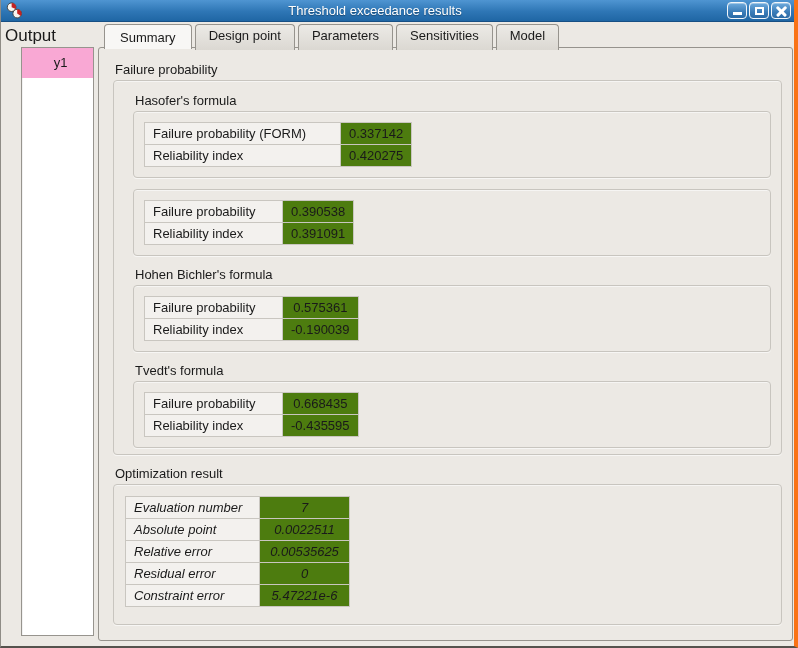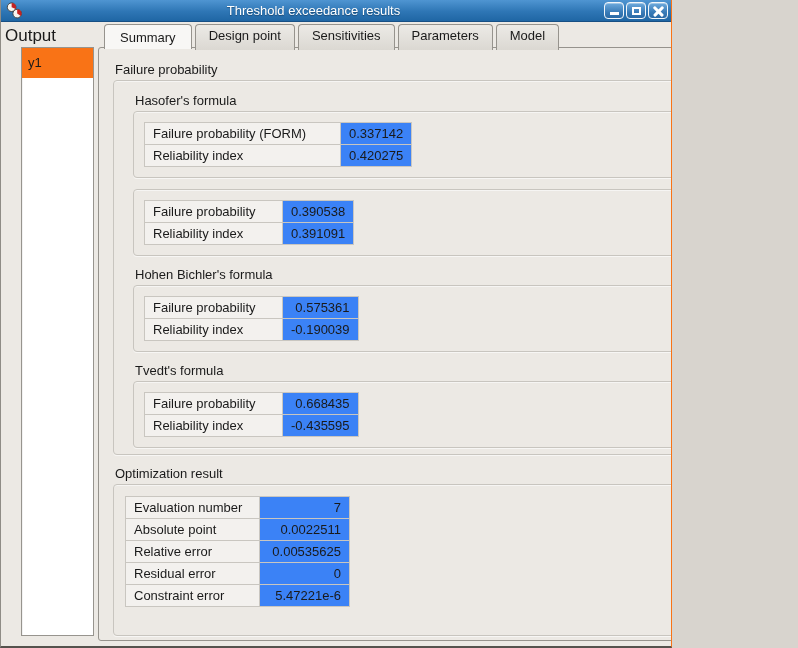--- a/index.html
+++ b/index.html
@@ -1,22 +1,22 @@
 <!DOCTYPE html>
 <html><head>
 <meta charset="utf-8">
 <style>
   * { box-sizing: border-box; margin: 0; padding: 0; }
   html,body { background:#d8d4ce; }
   body { font-family: "Liberation Sans", "DejaVu Sans", sans-serif; font-size:13px; color:#1a1a1a; }
 
   .window {
-    position:relative; width:672px; height:648px;
+    position:relative; width:798px; height:648px;
     background:#ece9e4;
-    border-left:1px solid #8f8c86; border-right:1px solid #f97316; border-bottom:2px solid #55524d;
+    border-left:1px solid #8f8c86; border-right:4px solid #f97316; border-bottom:2px solid #55524d;
     overflow:hidden;
   }
 
   
   .titlebar {
     position:absolute; left:0; top:0; right:0; height:22px;
     background:linear-gradient(180deg,#4f95d2 0%, #2e76b5 55%, #1f66a4 100%);
     border-bottom:1px solid #174f84;
     display:flex; align-items:center; padding:0 3px;
   }
@@ -43,21 +43,21 @@
   .glyph-close::after  { transform:rotate(-45deg); }
 
   
   .sidebar-label { position:absolute; left:4px; top:26px; font-size:17px; }
   .listbox {
     position:absolute; left:20px; top:47px; width:73px; height:589px;
     background:#ffffff; border:1px solid #97948e;
     box-shadow:inset 1px 1px 0 rgba(0,0,0,.05);
   }
   .list-item { height:30px; line-height:30px; padding-left:6px; font-size:13px; }
-  .list-item.selected { background:#f97316; }
+  .list-item.selected { background:#f9a8d4;text-align:center; }
 
   
   .tabarea { position:absolute; left:97px; top:24px; width:695px; height:617px; }
   .tabbar { position:absolute; left:6px; top:0; height:23px; display:flex; align-items:flex-start; z-index:2; }
   .tab {
     font-size:13px; padding:3px 13px 7px;
     border:1px solid #96938d; border-bottom:none; border-radius:4px 4px 0 0;
     background:linear-gradient(180deg,#eceae6 0%, #dbd8d2 100%);
     margin-right:3px; white-space:nowrap; cursor:default;
   }
@@ -74,27 +74,27 @@
   .group-title { font-size:13px; margin:0 0 3px 2px; }
   .group-frame {
     border:1px solid #c8c5bf; border-radius:4px;
     box-shadow:inset 0 1px 0 rgba(255,255,255,.55), 0 1px 0 rgba(255,255,255,.6);
   }
   .frame-outer { padding:12px 10px 6px 19px; }
   .frame-sub   { padding:10px 0 10px 10px; }
   .section { margin-bottom:11px; }
   .section:last-child { margin-bottom:0; }
   .group-opt { margin-top:11px; }
-  .frame-opt { padding:11px 0 28px 11px; }
+  .frame-opt { padding:11px 0 17px 11px;font-style:italic; }
 
   
   table.kv { border-collapse:collapse; background:#fff; border:1px solid #9f9c96; }
   table.kv td { border:1px solid #c9c6c0; height:22px; padding:0 8px; font-size:13px; white-space:nowrap; }
   table.kv td.k { background:#f3f1ee; text-align:left; }
-  table.kv td.v { background:#3b82f6; text-align:right; }
+  table.kv td.v { background:#4d7c0f; text-align:center; }
   .kv-hasofer td.k { min-width:196px; }
   .kv-hasofer td.v { min-width:68px; }
   .kv-small td.k { min-width:138px; }
   .kv-small td.v { min-width:68px; }
   .kv-opt td.k { min-width:134px; }
   .kv-opt td.v { min-width:90px; }
 </style>
 </head>
 <body>
 
@@ -125,22 +125,22 @@
 
   <div class="sidebar-label">Output</div>
   <div class="listbox">
     <div class="list-item selected">y1</div>
   </div>
 
   <div class="tabarea">
     <div class="tabbar">
       <div class="tab active">Summary</div>
       <div class="tab">Design point</div>
+      <div class="tab">Parameters</div>
       <div class="tab">Sensitivities</div>
-      <div class="tab">Parameters</div>
       <div class="tab">Model</div>
     </div>
 
     <div class="tabpane">
 
       <div class="group">
         <div class="group-title">Failure probability</div>
         <div class="group-frame frame-outer">
 
           <div class="section">

